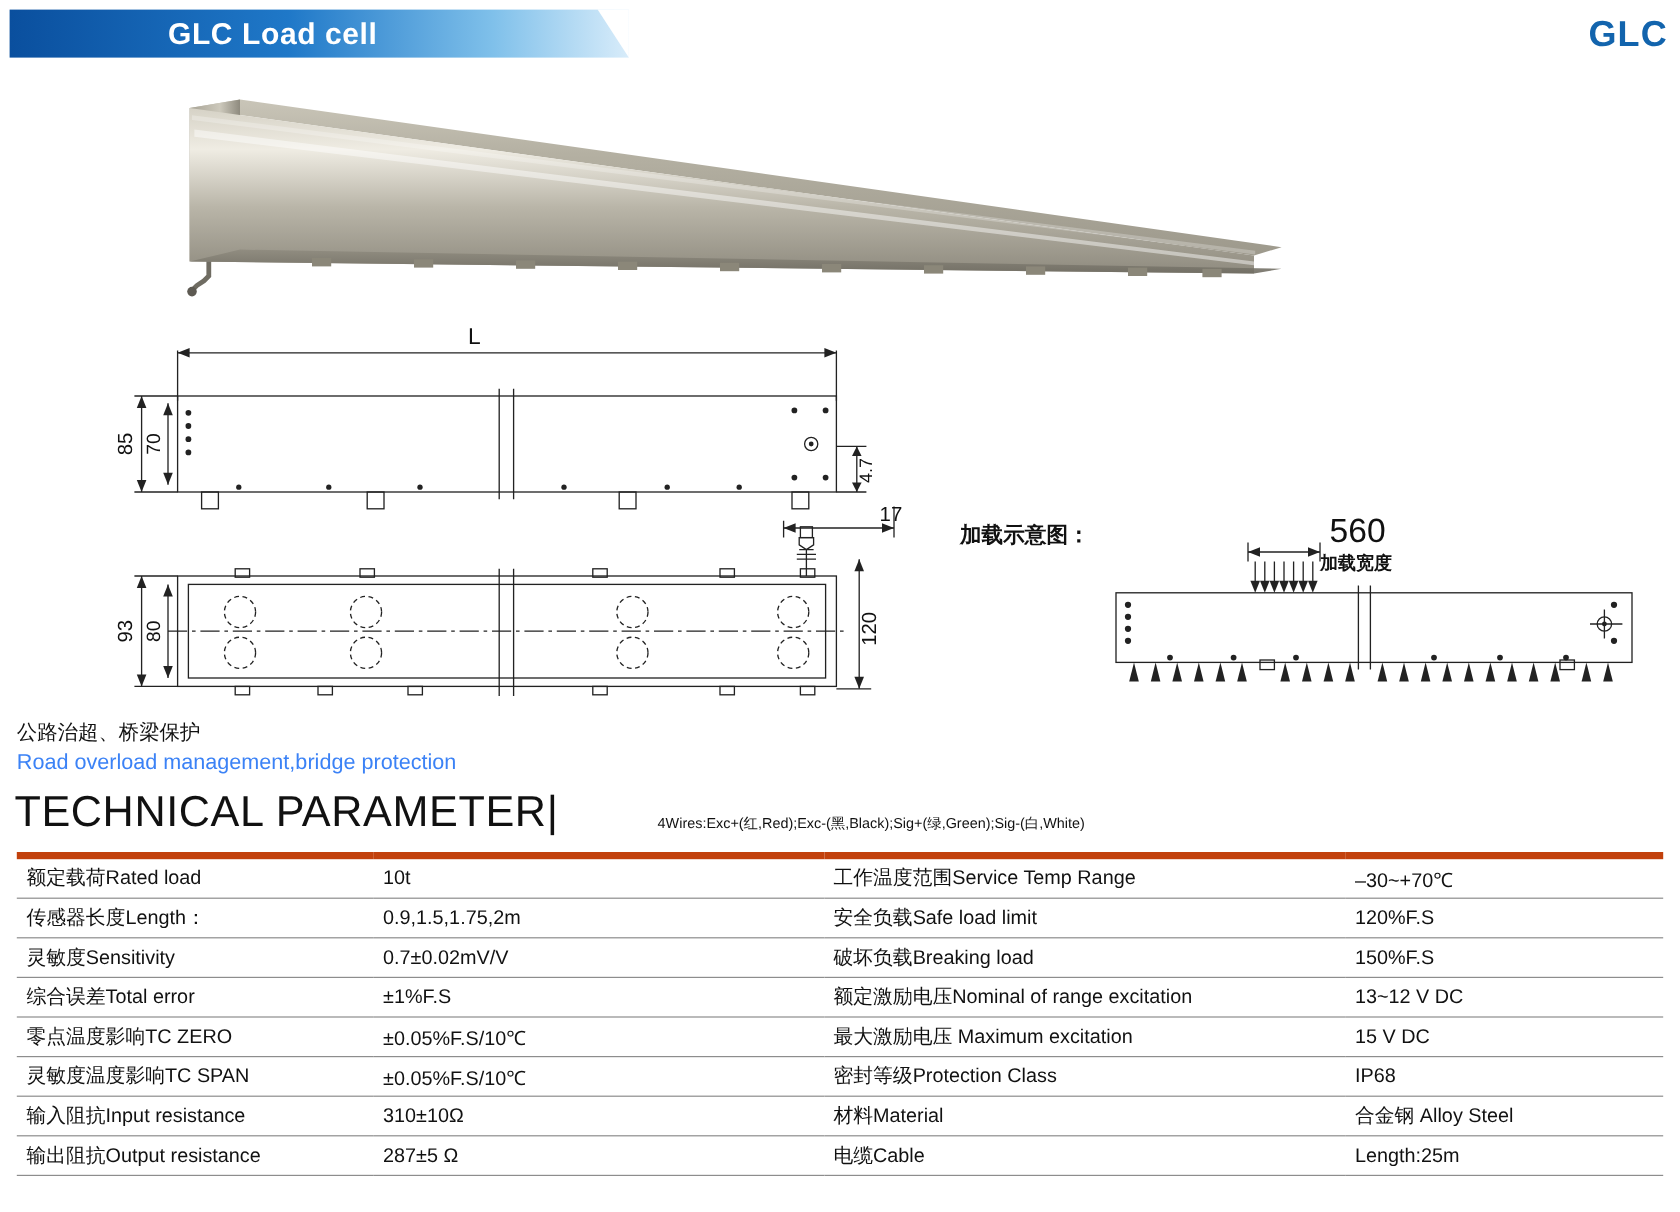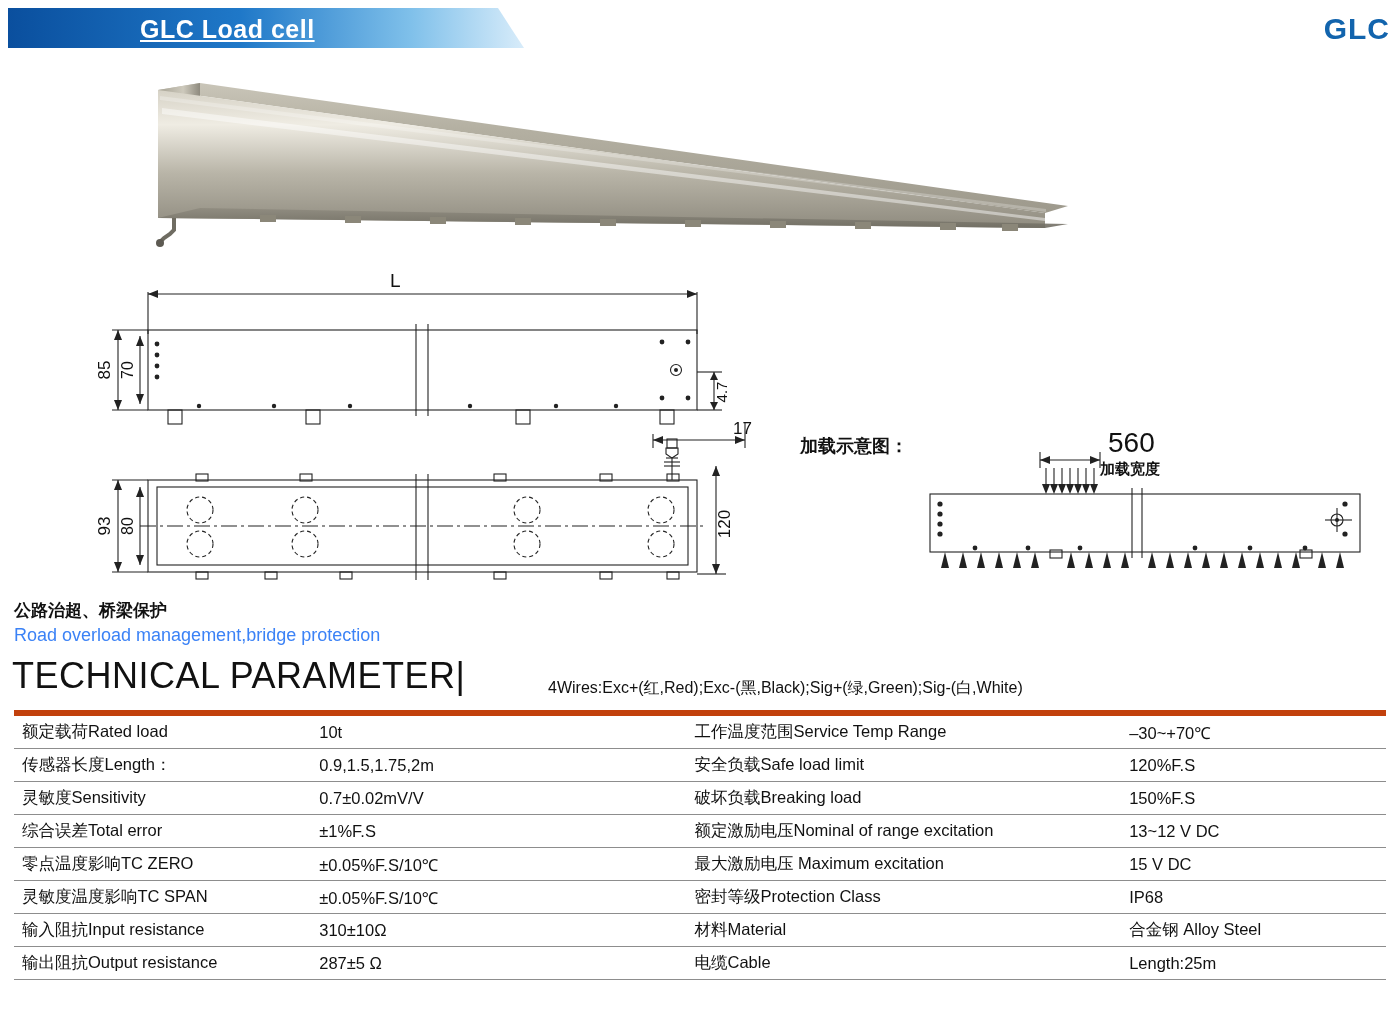--- a/index.html
+++ b/index.html
@@ -18,50 +18,50 @@
   .header-bar{
     position:absolute;left:8px;top:0;width:516px;height:40px;
     background:linear-gradient(to right,#0a4f9e 0%, #1f78c8 45%, #7fc0ea 78%, #d8ecfa 100%);
   }
   .header-bar .tri{
     position:absolute;right:0;top:0;width:0;height:0;
     border-top:40px solid #ffffff;border-left:26px solid transparent;
   }
   .header-title{
     position:absolute;left:140px;top:7px;
-    font-size:25px;font-weight:bold;color:#ffffff;letter-spacing:.5px;text-decoration:underline;
+    font-size:25px;font-weight:bold;color:#ffffff;letter-spacing:.5px;
   }
   .header-right{
     position:absolute;right:10px;top:4px;
     font-size:30px;font-weight:bold;color:#1264ad;letter-spacing:1px;
   }
 
   
   .photo-wrap{position:absolute;left:140px;top:78px;width:940px;height:180px;}
   .photo-wrap svg{display:block;}
 
   
   .drawings{position:absolute;left:0;top:262px;width:1400px;height:340px;}
   .drawings svg{display:block;}
 
   
   .caption{
     position:absolute;left:14px;top:600px;width:700px;
   }
-  .caption .cn{font-size:17px;font-weight:bold;color:#111;line-height:1.35;}
+  .caption .cn{font-size:17px;font-weight:normal;color:#111;line-height:1.35;}
   .caption .en{font-size:18px;color:#3b82f6;line-height:1.35;}
 
   .tech-title{
     position:absolute;left:12px;top:655px;
     font-size:36px;letter-spacing:.5px;color:#111;
   }
   .tech-title .bar{font-weight:300;}
   .wires{
     position:absolute;left:548px;top:678px;
-    font-size:16px;color:#111;text-align:center;
+    font-size:12px;color:#111;text-align:center;
   }
 
   
   table.spec{
     position:absolute;left:14px;top:710px;
     width:1372px;border-collapse:collapse;
     font-size:16.5px;
   }
   table.spec td{
     border-bottom:1px solid #8d8d8d;

